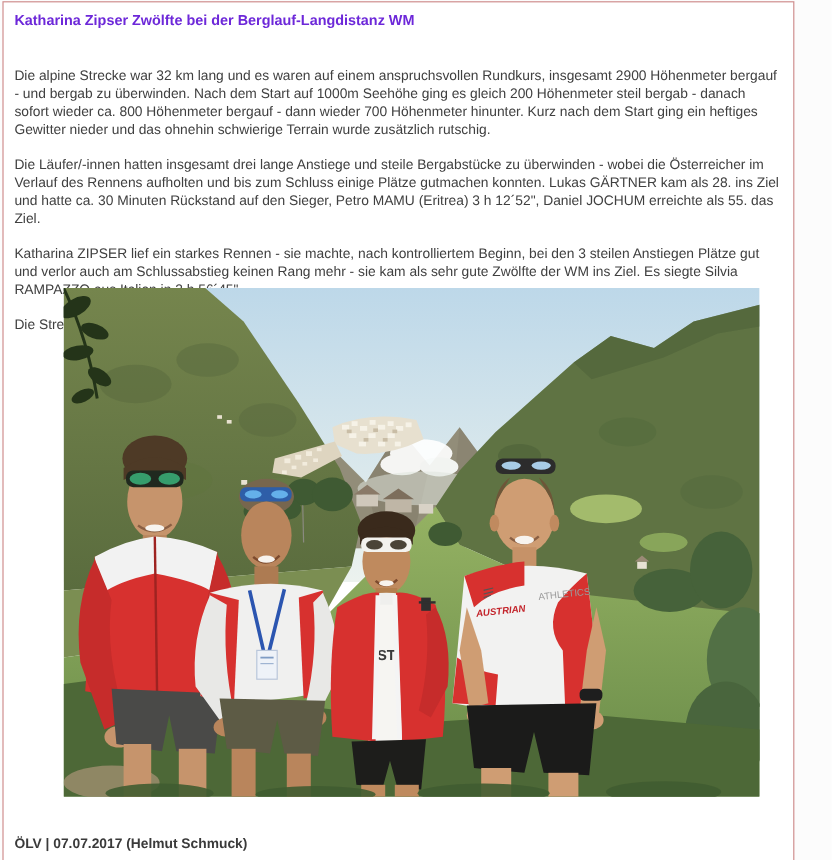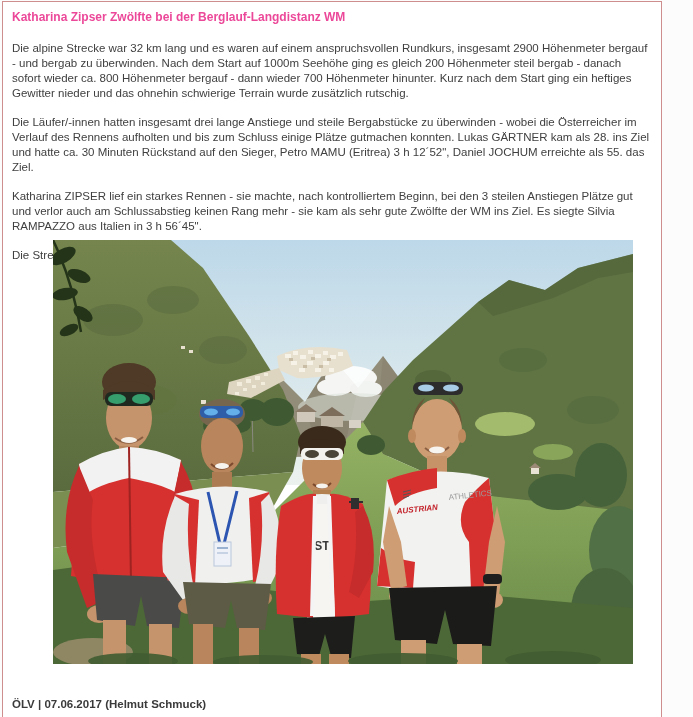--- a/index.html
+++ b/index.html
@@ -9,21 +9,21 @@
     font-family:"Liberation Sans", sans-serif;
   }
   .page{
     position:absolute;left:2px;top:1px;width:660px;height:760px;
     background:#ffffff;border:1px solid #cf8e8e;box-sizing:border-box;
   }
   .content{
     padding:8px 10px 0 9px;color:#404040;font-size:11.5px;line-height:15px;
   }
   .title{
-    font-size:12px;line-height:15px;font-weight:bold;color:#ec4899;margin:0 0 16px 0;
+    font-size:12px;line-height:15px;font-weight:bold;color:#6d28d9;margin:0 0 32px 0;
   }
   .content p{margin:0 0 14px 0;}
   .lead{font-weight:bold;color:#2e2e2e;}
   .photo{
     position:absolute;left:50px;top:238px;width:580px;height:424px;margin:0;
     line-height:0;
   }
   .photo svg{display:block;}
   .footer{
     position:absolute;left:9px;top:696px;font-size:11.5px;font-weight:bold;color:#3a3a3a;
@@ -286,14 +286,14 @@
 
       <g fill="#415c31" opacity="0.9">
         <ellipse cx="80" cy="421" rx="45" ry="8"></ellipse>
         <ellipse cx="210" cy="422" rx="50" ry="7"></ellipse>
         <ellipse cx="350" cy="421" rx="55" ry="8"></ellipse>
         <ellipse cx="500" cy="420" rx="48" ry="9"></ellipse>
       </g>
     </svg>
   </figure>
 
-  <div class="footer">ÖLV | 07.06.2017 (Helmut Schmuck)</div>
+  <div class="footer">ÖLV | 07.07.2017 (Helmut Schmuck)</div>
 </div>
 
 </body></html>

